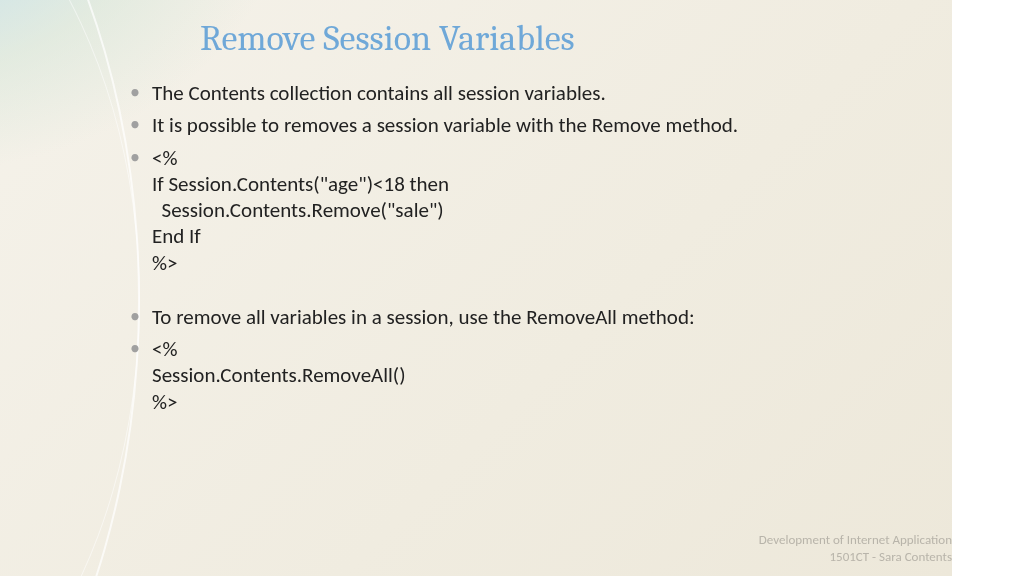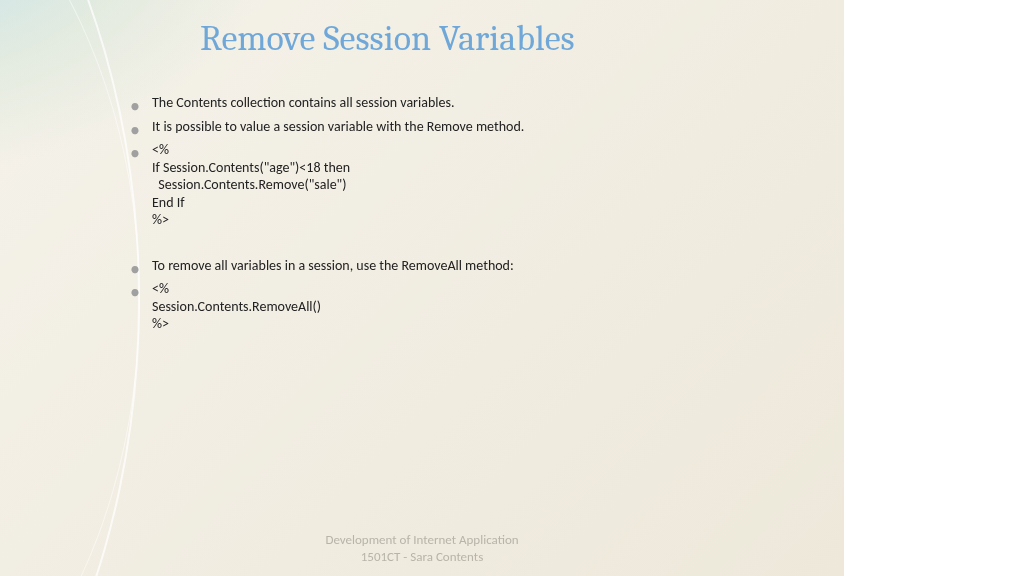--- a/index.html
+++ b/index.html
@@ -1,18 +1,18 @@
 <!DOCTYPE html>
 <html><head>
 <meta charset="utf-8">
 <style>
   * { margin: 0; padding: 0; box-sizing: border-box; }
   html, body { width: 1024px; height: 576px; overflow: hidden; font-family: "Segoe UI", "Calibri", sans-serif; }
   .slide {
-    width: 844px; height: 576px;
+    width: 952px; height: 576px;
     background:
       radial-gradient(ellipse 700px 500px at -100px -100px, rgba(180, 220, 240, 0.9) 0%, rgba(200, 225, 210, 0.4) 35%, transparent 55%),
       linear-gradient(135deg, #f5f2ea 0%, #f0ece0 60%, #ede8da 100%);
     position: relative;
   }
   .arc1, .arc2 {
     position: absolute;
     border: 1px solid rgba(255,255,255,0.7);
     border-radius: 50%;
     pointer-events: none;
@@ -23,58 +23,57 @@
     position: absolute;
     left: 200px; top: 18px;
     font-size: 36px;
     font-weight: 400;
     color: #6fa8d8;
     font-family: "Cambria", "Georgia", serif;
   }
   .content {
     position: absolute;
     left: 130px; top: 80px; right: 60px;
-    font-size: 14px;
+    font-size: 21px;
     color: #222;
     line-height: 1.25;
-    margin-top: 14px;
   }
   .content ul { list-style: none; }
   .content li { position: relative; padding-left: 22px; margin-bottom: 6px; }
   .content li::before {
     content: "•";
     position: absolute;
     left: 0; top: 0;
     color: #a0a0a0;
     font-size: 20px;
   }
   .content li.gap { margin-top: 28px; }
   .code { white-space: pre; font-family: inherit; }
   .footer {
     position: absolute;
     left: 0; right: 0; bottom: 10px;
-    text-align: center;
+    text-align: right;
     font-size: 13px;
     color: #b8b4aa;
     line-height: 1.3;
   }
 </style>
 </head>
 <body>
 
 <div class="slide">
   <div class="arc1"></div>
   <div class="arc2"></div>
 
   <div class="title">Remove Session Variables</div>
 
   <div class="content">
     <ul>
       <li><span>The Contents collection contains all session variables.</span></li>
-      <li><span>It is possible to value a session variable with the Remove method.</span></li>
+      <li><span>It is possible to removes a session variable with the Remove method.</span></li>
       <li><span class="code">&lt;%
 If Session.Contents("age")&lt;18 then
   Session.Contents.Remove("sale")
 End If
 %&gt;</span></li>
       <li class="gap"><span>To remove all variables in a session, use the RemoveAll method:</span></li>
       <li><span class="code">&lt;%
 Session.Contents.RemoveAll()
 %&gt;</span></li>
     </ul>

